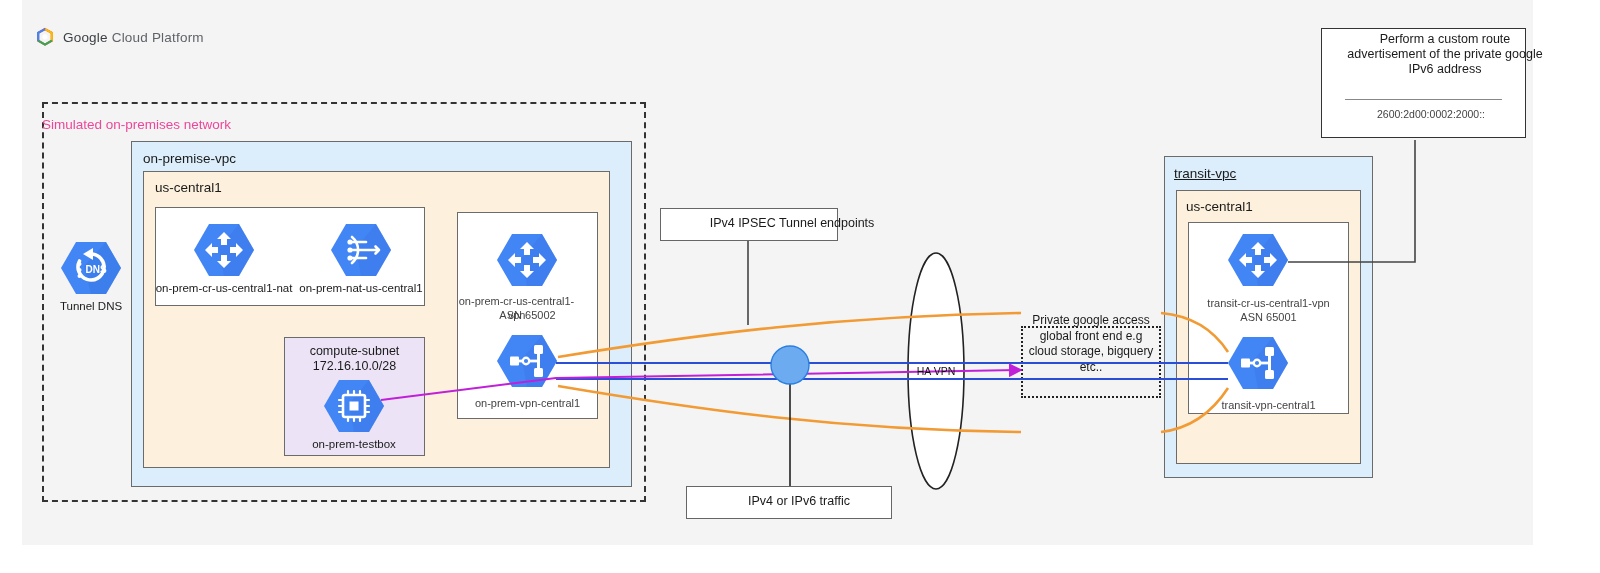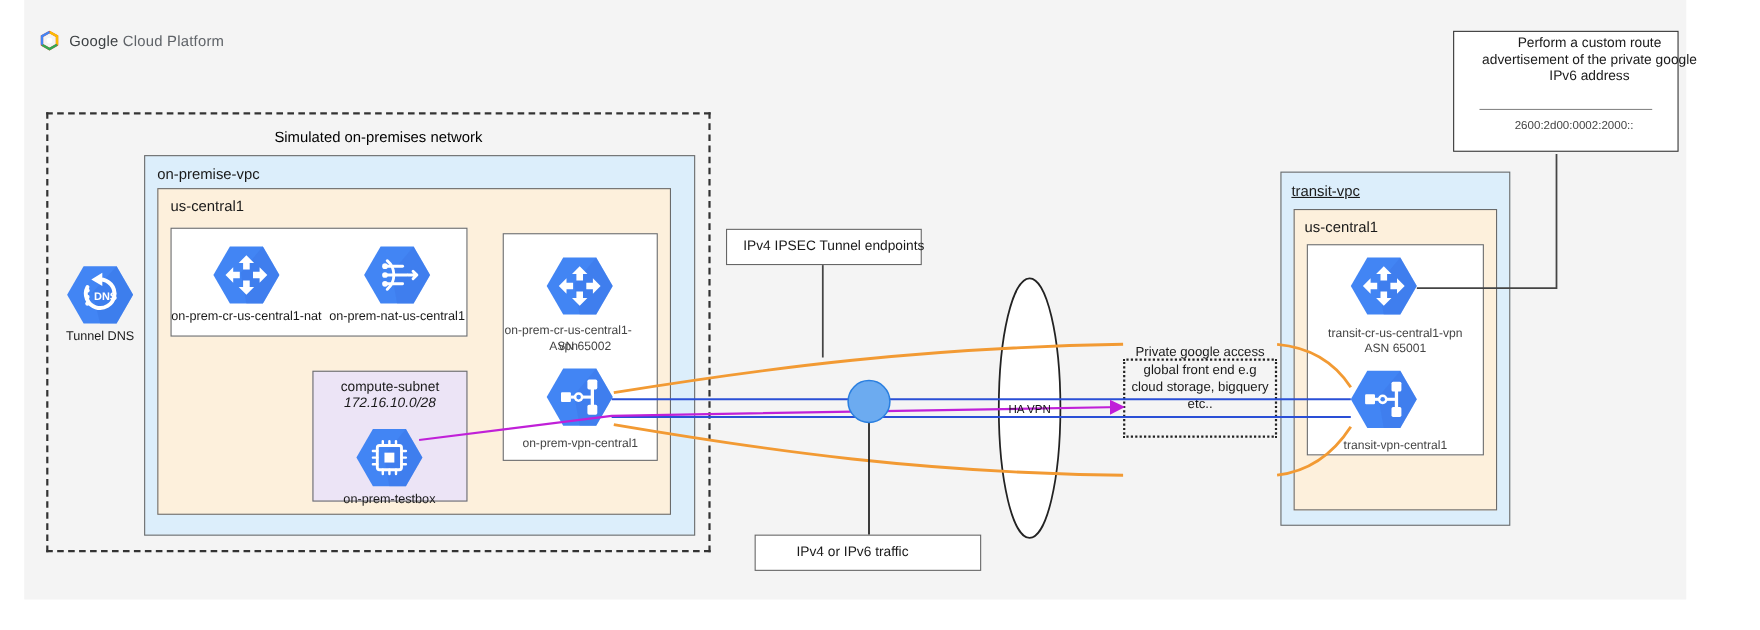--- a/index.html
+++ b/index.html
@@ -21,21 +21,21 @@
   .dashed-group{border:2px dashed #333;background:transparent;}
   .vpc{background:#dceefb;border:1.5px solid #6b6b6b;}
   .region{background:#fdf0dc;border:1.5px solid #6b6b6b;}
   .white-box{background:#ffffff;border:1.5px solid #6b6b6b;}
   .subnet{background:#ece4f6;border:1.5px solid #6b6b6b;}
   .dotted-box{border:2px dotted #222;background:#f4f4f4;}
   .note-box{background:#ffffff;border:1.5px solid #333;}
   .callout{background:#ffffff;border:1.5px solid #666;}
 
   .ctr-label{font-size:13.5px;color:#1a1a1a;}
-  .grp-title{font-size:13.5px;color:#000000;text-align:center;width:100%;}
+  .grp-title{font-size:13.5px;color:#ec4899;width:100%;}
 
   
   .node{position:absolute;display:flex;flex-direction:column;align-items:center;}
   .hexwrap{position:relative;text-align:right;}
   .node-label{font-size:11.5px;line-height:14px;text-align:center;color:#1a1a1a;
               margin-top:3px;white-space:nowrap;}
 
   .txt{font-size:12.5px;line-height:15px;color:#1a1a1a;text-align:center;}
   .txt-sm{font-size:11px;line-height:14px;color:#444;text-align:center;}
 
@@ -71,21 +71,21 @@
 
   <div class="abs region" style="left:143px;top:171px;width:467px;height:297px;"></div>
   <div class="abs ctr-label" style="left:155px;top:180px;">us-central1</div>
 
   <div class="abs white-box" style="left:155px;top:207px;width:270px;height:99px;"></div>
 
   <div class="abs white-box" style="left:457px;top:212px;width:141px;height:207px;"></div>
 
   <div class="abs subnet" style="left:284px;top:337px;width:141px;height:119px;"></div>
   <div class="abs txt" style="left:284px;top:344px;width:141px;">compute-subnet</div>
-  <div class="abs txt" style="left:284px;top:359px;width:141px;font-style:italic;">172.16.10.0/28</div>
+  <div class="abs txt" style="left:284px;top:359px;width:141px;">172.16.10.0/28</div>
 
   <div class="node" style="left:58px;top:240px;width:66px;">
     <span class="hexwrap">
       <svg width="62" height="56" viewBox="0 0 62 56">
         <polygon points="16,2 46,2 61,28 46,54 16,54 1,28" fill="#4285f4"></polygon>
         <polygon points="46,2 61,28 46,54 31,54 24,26" fill="#3b78e7" opacity=".55"></polygon>
         <path d="M31 14 a13 13 0 1 1 -11.5 7" fill="none" stroke="#fff" stroke-width="3.6" stroke-linecap="round"></path>
         <polygon points="33,8 33,20 23,14" fill="#fff"></polygon>
         <circle cx="19.5" cy="24" r="2" fill="#fff"></circle>
         <circle cx="19.5" cy="30" r="2" fill="#fff"></circle>
@@ -162,21 +162,21 @@
           <rect x="31" y="26.6" width="11" height="2.8"></rect>
           <rect x="23" y="26.6" width="6" height="2.8"></rect>
         </g>
         <circle cx="30" cy="28" r="4.4" fill="#ffffff"></circle>
         <circle cx="30" cy="28" r="2.1" fill="#4285f4"></circle>
       </svg>
     </span>
   </div>
   <div class="abs txt-sm" style="left:457px;top:396px;width:141px;">on-prem-vpn-central1</div>
 
-  <div class="node" style="left:323px;top:388px;width:62px;">
+  <div class="node" style="left:323px;top:378px;width:62px;">
     <span class="hexwrap">
       <svg width="62" height="56" viewBox="0 0 62 56">
         <polygon points="16,2 46,2 61,28 46,54 16,54 1,28" fill="#4285f4"></polygon>
         <polygon points="46,2 61,28 46,54 31,54 26,26" fill="#3b78e7" opacity=".5"></polygon>
         <rect x="20" y="17" width="22" height="22" rx="2" fill="none" stroke="#fff" stroke-width="2.6"></rect>
         <rect x="26.5" y="23.5" width="9" height="9" fill="#fff"></rect>
         <g stroke="#fff" stroke-width="2.2" stroke-linecap="round">
           <path d="M25 13 v4 M31 13 v4 M37 13 v4"></path>
           <path d="M25 39 v4 M31 39 v4 M37 39 v4"></path>
           <path d="M16 22 h4 M16 28 h4 M16 34 h4"></path>
@@ -234,24 +234,24 @@
 
   <div class="abs dotted-box" style="left:1021px;top:326px;width:140px;height:72px;"></div>
   <div class="abs" style="left:1021px;top:313px;width:140px;">
     <div class="txt" style="font-size:12px;line-height:15.5px;">Private google access</div>
     <div class="txt" style="font-size:12px;line-height:15.5px;">global front end e.g</div>
     <div class="txt" style="font-size:12px;line-height:15.5px;">cloud storage, bigquery</div>
     <div class="txt" style="font-size:12px;line-height:15.5px;">etc..</div>
   </div>
 
   <div class="abs callout" style="left:660px;top:208px;width:178px;height:33px;"></div>
-  <div class="abs txt" style="left:660px;top:216px;width:196px;">IPv4 IPSEC Tunnel endpoints</div>
+  <div class="abs txt" style="left:694px;top:216px;width:196px;">IPv4 IPSEC Tunnel endpoints</div>
 
   <div class="abs callout" style="left:686px;top:486px;width:206px;height:33px;"></div>
-  <div class="abs txt" style="left:672px;top:494px;width:206px;">IPv4 or IPv6 traffic</div>
+  <div class="abs txt" style="left:696px;top:494px;width:206px;">IPv4 or IPv6 traffic</div>
 
   <div class="abs note-box" style="left:1321px;top:28px;width:205px;height:110px;"></div>
   <div class="abs" style="left:1321px;top:32px;width:248px;">
     <div class="txt">Perform a custom route</div>
     <div class="txt">advertisement of the private google</div>
     <div class="txt">IPv6 address</div>
   </div>
   <div class="abs" style="left:1345px;top:99px;width:157px;height:1px;background:#888;"></div>
   <div class="abs txt-sm" style="left:1321px;top:107px;width:220px;font-size:10.5px;">2600:2d00:0002:2000::</div>
 

